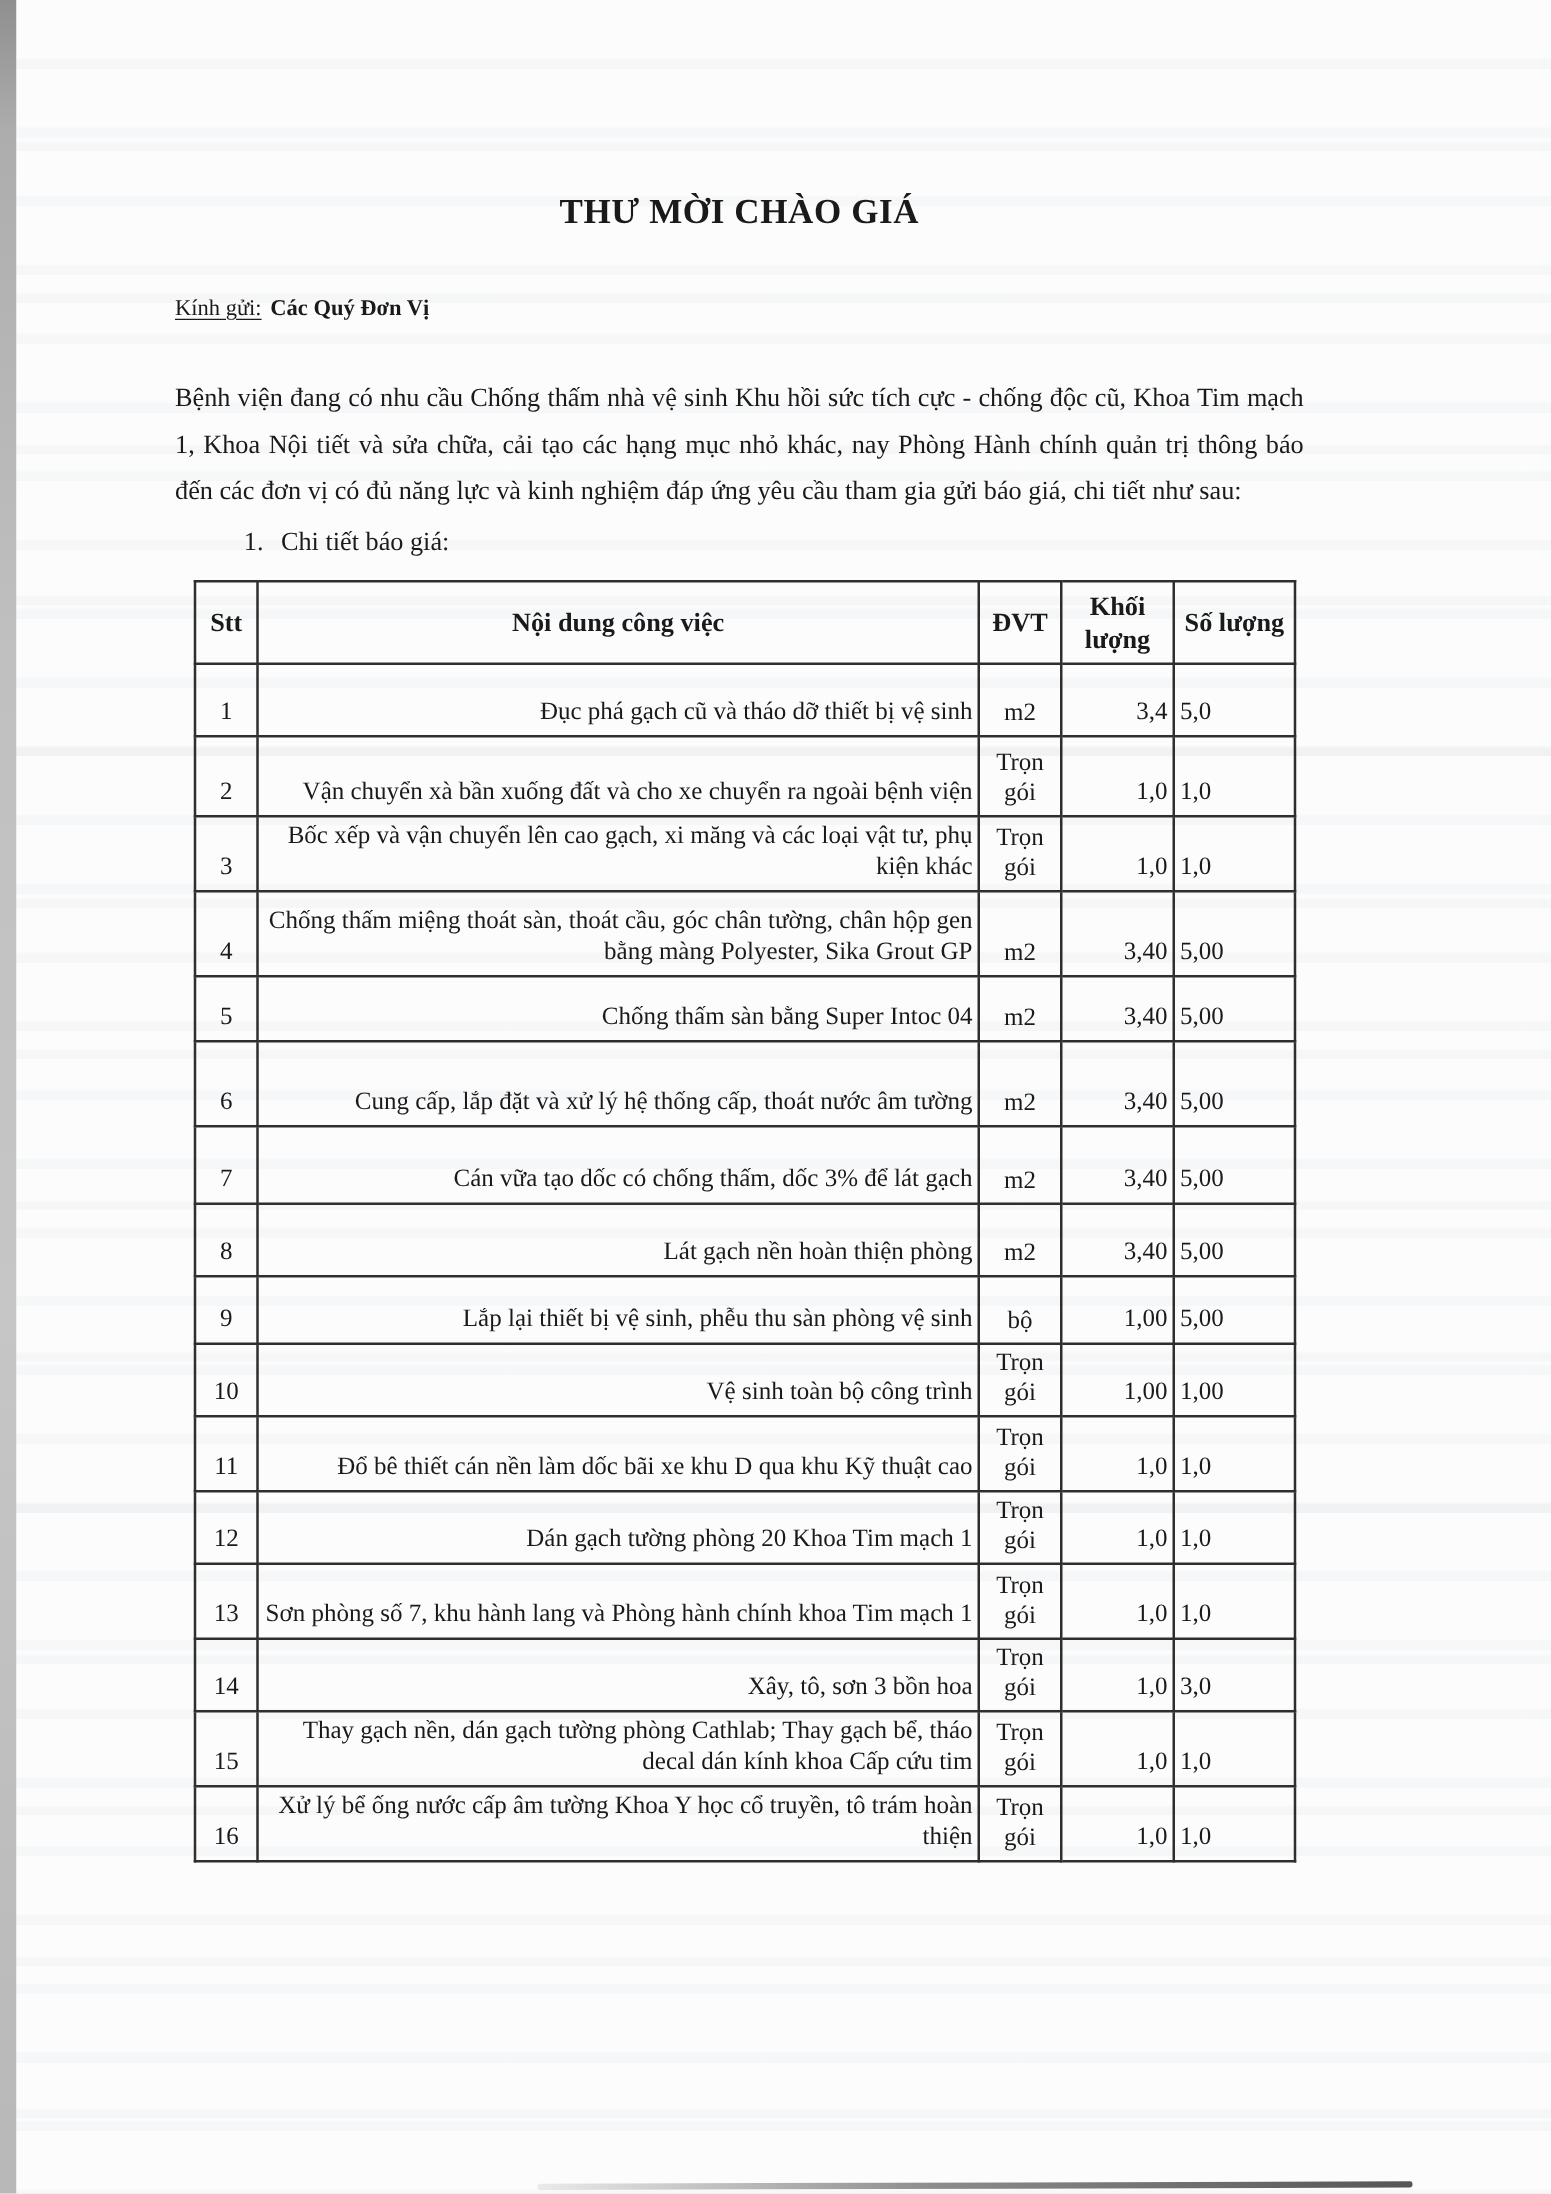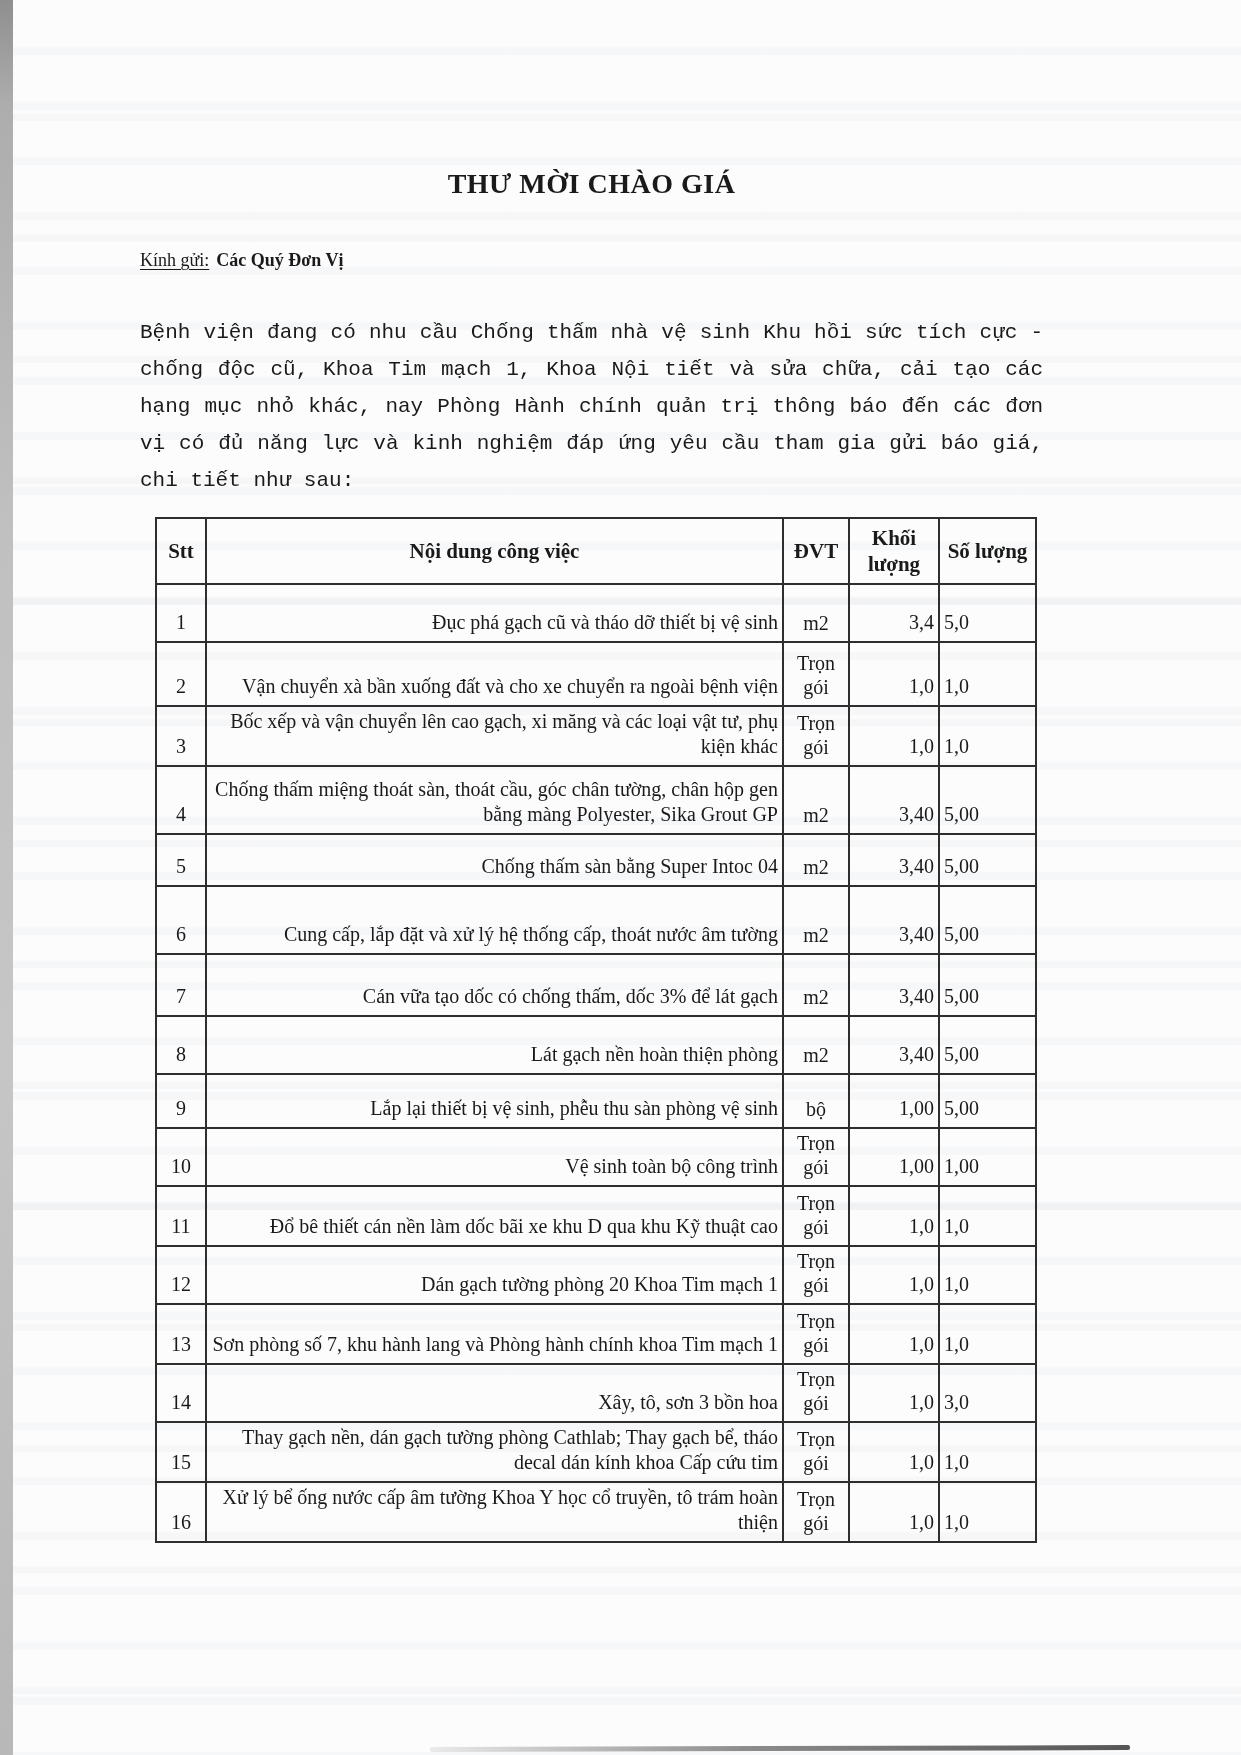--- a/index.html
+++ b/index.html
@@ -29,30 +29,30 @@
   }
   .artifact-line{
     position:absolute;bottom:4px;left:430px;width:700px;height:5px;
     background:linear-gradient(90deg,rgba(80,80,80,0.1),rgba(80,80,80,0.65) 45%,#565656 100%);
     transform:rotate(-0.15deg);border-radius:2px;
   }
   .content{
     position:absolute;left:140px;top:0;width:903px;padding-top:150px;
   }
   h1.title{
-    margin:16px;text-align:center;
+    margin:2px;text-align:center;
     font-size:28px;font-weight:bold;letter-spacing:0.5px;line-height:36px;
   }
   p.greeting{
     margin:44px 0 0 0;text-align:left;font-size:18px;line-height:28px;
   }
   .g-label{text-decoration:underline;text-underline-offset:3px;}
   .g-value{font-weight:bold;margin-left:7px;}
   p.intro{
-    margin:40px 0 0 0;font-size:21px;line-height:37px;text-align:justify;font-family:Liberation Mono, monospace;
+    margin:40px 0 0 0;font-size:21px;line-height:37px;text-align:justify;
   }
   p.section-heading{
     margin:10px 0 0 55px;font-size:21px;font-weight:normal;
   }
   .section-number{margin-right:14px;}
   table.quote{
     margin:18px 0 0 15px;width:880px;
     border-collapse:collapse;table-layout:fixed;
     font-size:20px;line-height:25px;
   }
@@ -84,20 +84,21 @@
 <div class="page">
   <div class="left-edge"></div>
 
   <div class="content">
     <h1 class="title">THƯ MỜI CHÀO GIÁ</h1>
 
     <p class="greeting"><span class="g-label">Kính gửi:</span><span class="g-value">Các Quý Đơn Vị</span></p>
 
     <p class="intro">Bệnh viện đang có nhu cầu Chống thấm nhà vệ sinh Khu hồi sức tích cực - chống độc cũ, Khoa Tim mạch 1, Khoa Nội tiết và sửa chữa, cải tạo các hạng mục nhỏ khác, nay Phòng Hành chính quản trị thông báo đến các đơn vị có đủ năng lực và kinh nghiệm đáp ứng yêu cầu tham gia gửi báo giá, chi tiết như sau:</p>
 
+    <p class="section-heading"><span class="section-number">1.</span><span>Chi tiết báo giá:</span></p>
 
     <table class="quote">
       <colgroup>
         <col style="width:50px">
           <col style="width:577px">
           <col style="width:66px">
           <col style="width:90px">
           <col style="width:97px">
       </colgroup>
       <thead>

